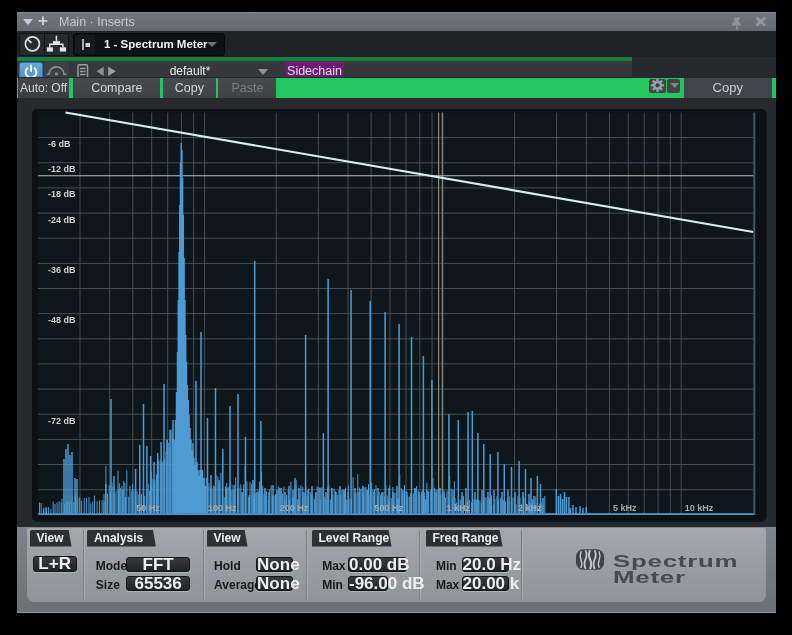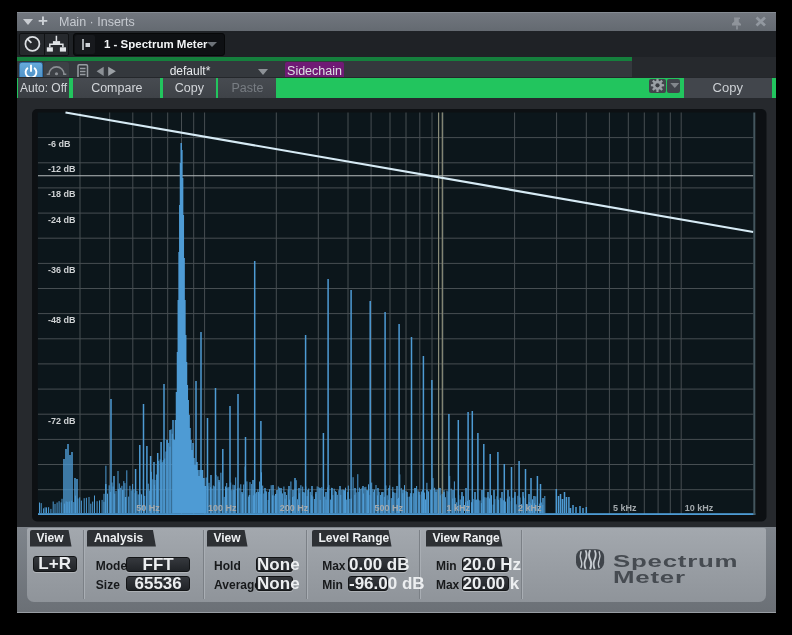--- a/index.html
+++ b/index.html
@@ -137,21 +137,21 @@
         <text x="612.9" y="511">5 kHz</text>
         <text x="684.7" y="511">10 kHz</text>
       </g>
  </svg>
  <div id="bpanel" class="abs">
   <div id="inpan" class="abs"></div>
   <div class="tab" style="left:12.5px;width:42px;">View</div>
   <div class="tab" style="left:69.9px;width:69px;">Analysis</div>
   <div class="tab" style="left:189.5px;width:41px;">View</div>
   <div class="tab" style="left:294.5px;width:80px;">Level Range</div>
-  <div class="tab" style="left:408.5px;width:77px;">View Range</div>
+  <div class="tab" style="left:408.5px;width:77px;">Freq Range</div>
   <div class="sep" style="left:66.3px"></div>
   <div class="sep" style="left:185.5px"></div>
   <div class="sep" style="left:288.5px"></div>
   <div class="sep" style="left:402.2px"></div>
   <div class="sep" style="left:503.8px"></div>
   <div class="btn" style="left:15.5px;top:29.3px;width:44.3px">L+R</div>
   <div class="blab" style="left:78.8px;top:31.5px">Mode</div>
   <div class="blab" style="left:78.8px;top:50.5px">Size</div>
   <div class="btn" style="left:109.1px;top:29.5px;width:64.1px">FFT</div>
   <div class="btn" style="left:109.1px;top:48.5px;width:64.1px">65536</div>

